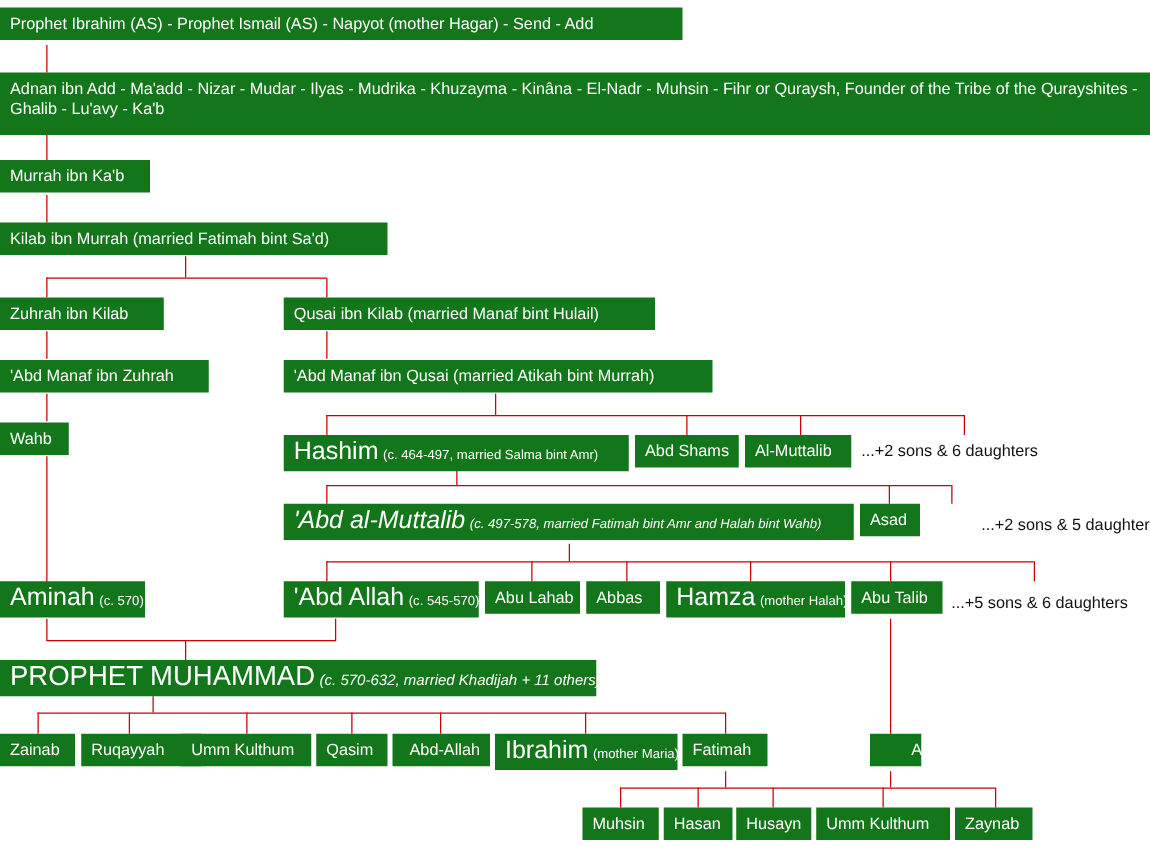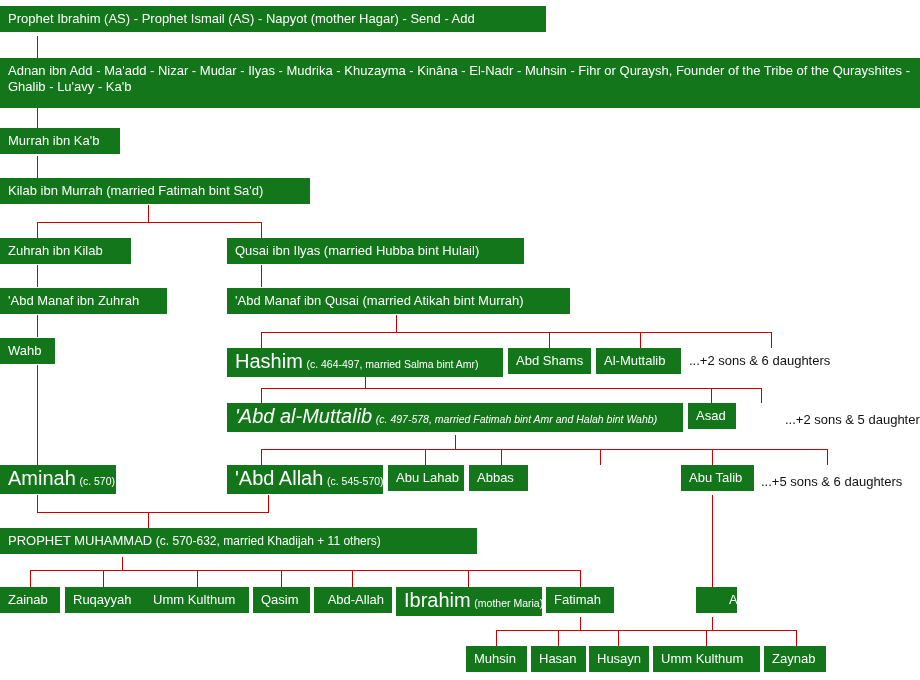--- a/index.html
+++ b/index.html
@@ -131,21 +131,21 @@
   <div class="node" style="left:0px;top:6px;width:546px;">Prophet Ibrahim (AS) - Prophet Ismail (AS) - Napyot (mother Hagar) - Send - Add</div>
 
   <div class="node wrap" style="left:0px;top:58px;width:920px;height:50px;">Adnan ibn Add - Ma'add - Nizar - Mudar - Ilyas - Mudrika - Khuzayma - Kinâna - El-Nadr - Muhsin - Fihr or Quraysh, Founder of the Tribe of the Qurayshites - Ghalib - Lu'avy - Ka'b</div>
 
   <div class="node" style="left:0px;top:128px;width:120px;">Murrah ibn Ka'b</div>
 
   <div class="node" style="left:0px;top:178px;width:310px;">Kilab ibn Murrah  (married Fatimah bint Sa'd)</div>
 
   <div class="node" style="left:0px;top:238px;width:131px;">Zuhrah ibn Kilab</div>
 
-  <div class="node" style="left:227px;top:238px;width:297px;">Qusai ibn Ilyas (married Hubba bint Hulail)</div>
+  <div class="node" style="left:227px;top:238px;width:297px;">Qusai ibn Kilab (married Manaf bint Hulail)</div>
 
   <div class="node" style="left:0px;top:288px;width:167px;">'Abd Manaf ibn Zuhrah</div>
 
   <div class="node" style="left:227px;top:288px;width:343px;">'Abd Manaf ibn Qusai (married Atikah bint Murrah)</div>
 
   <div class="node" style="left:0px;top:338px;width:55px;">Wahb</div>
 
   <div class="node" style="left:227px;top:348px;width:276px;">
     <span class="big">Hashim</span>
     <span class="sub">(c. 464-497, married Salma bint Amr)</span>
@@ -173,28 +173,32 @@
 
   <div class="node" style="left:227px;top:465px;width:156px;">
     <span class="big">'Abd Allah</span>
     <span class="sub">(c. 545-570)</span>
   </div>
 
   <div class="node" style="left:388px;top:465px;width:76px;">Abu Lahab</div>
 
   <div class="node" style="left:469px;top:465px;width:59px;">Abbas</div>
 
+  <div class="node" style="left:533px;top:465px;width:143px;">
+    <span class="big">Hamza</span>
+    <span class="sub">(mother Halah)</span>
+  </div>
 
   <div class="node" style="left:681px;top:465px;width:73px;">Abu Talib</div>
 
   <div class="note" style="left:761px;top:474px;">...+5 sons &amp; 6 daughters</div>
 
   <div class="node" style="left:0px;top:528px;width:477px;">
-    <span class="big" style="font-size:13px;">PROPHET MUHAMMAD</span>
-    <span class="sub" style="font-size:12px;">(c. 570-632, married Khadijah + 11 others)</span>
+    <span class="big" style="font-size:22px;">PROPHET MUHAMMAD</span>
+    <span class="sub" style="font-size:12px;font-style:italic;">(c. 570-632, married Khadijah + 11 others)</span>
   </div>
 
   <div class="node" style="left:0px;top:587px;width:60px;">Zainab</div>
   <div class="node" style="left:65px;top:587px;width:96px;">Ruqayyah</div>
   <div class="node" style="left:145px;top:587px;width:104px;">Umm Kulthum</div>
   <div class="node" style="left:253px;top:587px;width:57px;">Qasim</div>
   <div class="node" style="left:314px;top:587px;width:78px;text-align:right;">Abd-Allah</div>
 
   <div class="node" style="left:396px;top:587px;width:146px;">
     <span class="big">Ibrahim</span>

